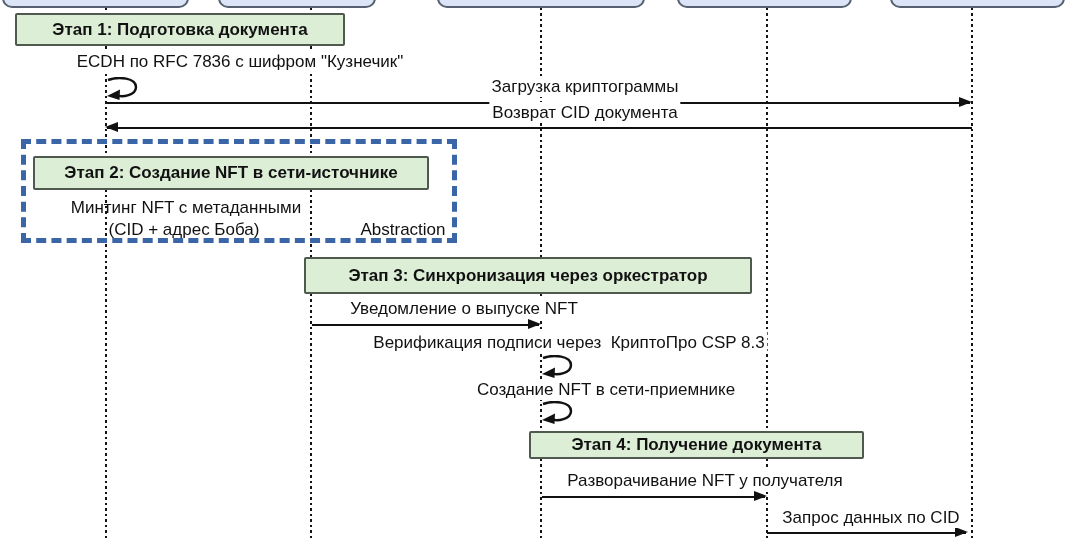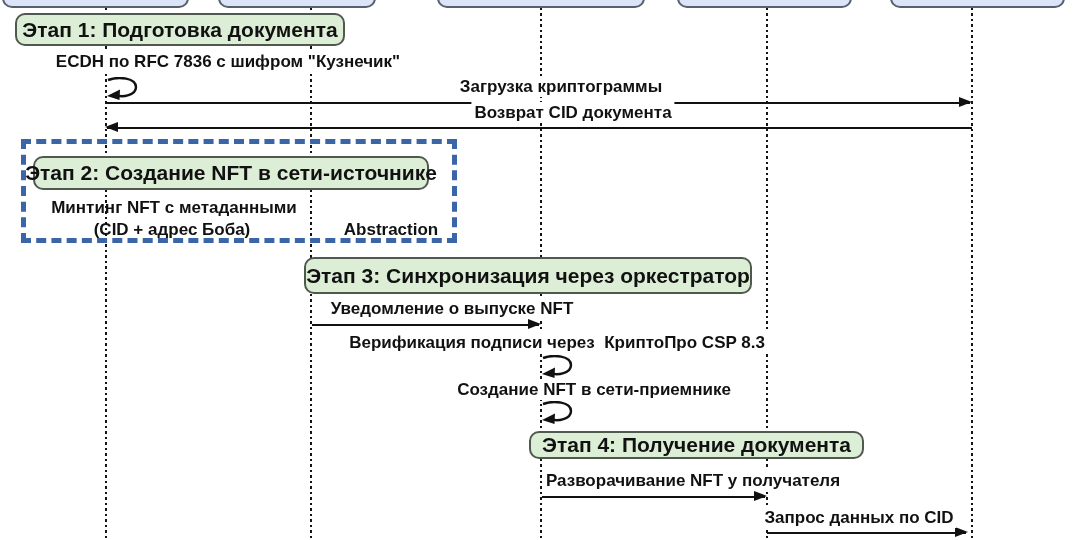--- a/index.html
+++ b/index.html
@@ -12,28 +12,28 @@
     position:absolute;top:-22px;height:30px;border:2.5px solid #566070;
     border-radius:10px;background:#dbe5f7;z-index:4;box-sizing:border-box;
   }
   
   .lifeline{
     position:absolute;top:8px;height:532px;width:2px;z-index:1;
     background:repeating-linear-gradient(180deg,#141414 0 2.5px,transparent 2.5px 5.5px);
   }
   
   .stage{
-    position:absolute;background:#ddeed7;border:2.5px solid #50594e;border-radius:10px;
+    position:absolute;background:#ddeed7;border:2.5px solid #50594e;border-radius:2px;
     display:flex;align-items:center;justify-content:center;
-    font-weight:bold;font-size:21px;z-index:5;box-sizing:border-box;white-space:pre;
+    font-weight:bold;font-size:17px;z-index:5;box-sizing:border-box;white-space:pre;
   }
   
   .label{
     position:absolute;transform:translateX(-50%);background:#fff;padding:0 3px;
-    font-weight:bold;font-size:17px;line-height:21px;white-space:pre;z-index:4;
+    font-weight:normal;font-size:17px;line-height:21px;white-space:pre;z-index:4;margin-left:12px;
   }
   
   .arrow{position:absolute;height:2.2px;background:#111;z-index:3;}
   .arrow.r::after{
     content:"";position:absolute;right:-2px;top:-4.9px;width:0;height:0;
     border-left:13px solid #111;border-top:5.5px solid transparent;border-bottom:5.5px solid transparent;
   }
   .arrow.l::before{
     content:"";position:absolute;left:-2px;top:-4.9px;width:0;height:0;
     border-right:13px solid #111;border-top:5.5px solid transparent;border-bottom:5.5px solid transparent;
@@ -70,21 +70,21 @@
   <div class="stage" style="left:304px;top:257px;width:448px;height:37px">Этап 3: Синхронизация через оркестратор</div>
   <div class="stage" style="left:529px;top:431px;width:335px;height:28px">Этап 4: Получение документа</div>
 
   <div class="label" style="left:228px;top:51px">ECDH по RFC 7836 с шифром "Кузнечик"</div>
 
   <svg class="loop" style="left:105px;top:77px" viewBox="0 0 36 24">
     <path d="M3,3 C14,-1 31,1 31,10 C31,18 18,21 10,18" fill="none" stroke="#111" stroke-width="2.4"></path>
     <polygon points="2,19 15,12.5 14.5,23" fill="#111"></polygon>
   </svg>
 
-  <div class="label" style="left:561px;top:76px">Загрузка криптограммы</div>
+  <div class="label" style="left:573px;top:76px">Загрузка криптограммы</div>
   <div class="arrow r" style="left:107px;top:102px;width:863px"></div>
 
   <div class="label" style="left:573px;top:102px">Возврат CID документа</div>
   <div class="arrow l" style="left:107px;top:127px;width:865px"></div>
 
   <div class="label" style="left:172px;top:219px;background:transparent">(CID + адрес Боба)</div>
   <div class="label" style="left:174px;top:197px;background:transparent">Минтинг NFT с метаданными</div>
   <div class="label" style="left:391px;top:219px;background:transparent">Abstraction</div>
 
   <div class="label" style="left:452px;top:298px">Уведомление о выпуске NFT</div>

